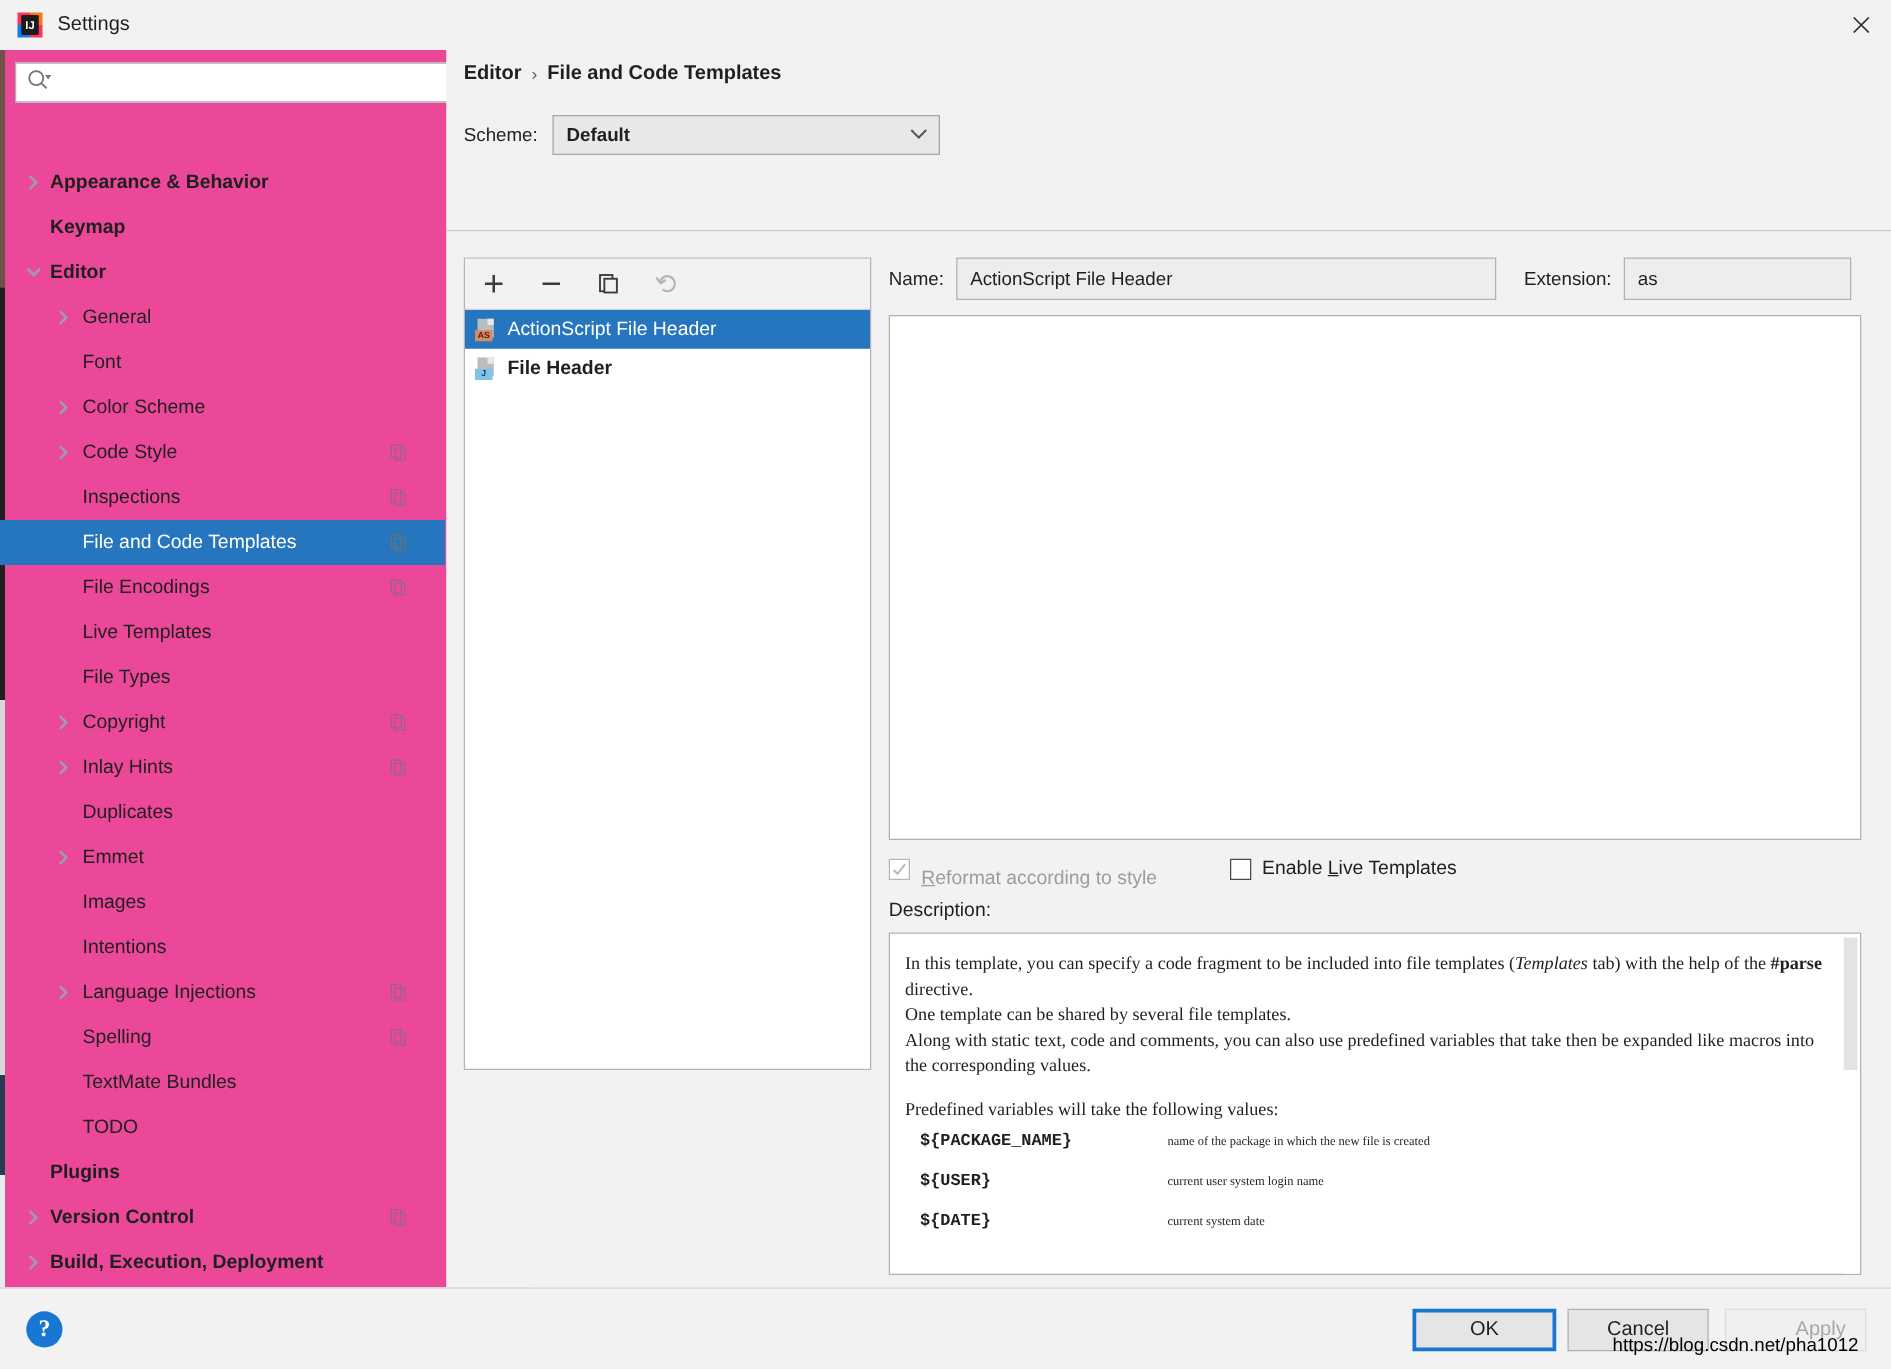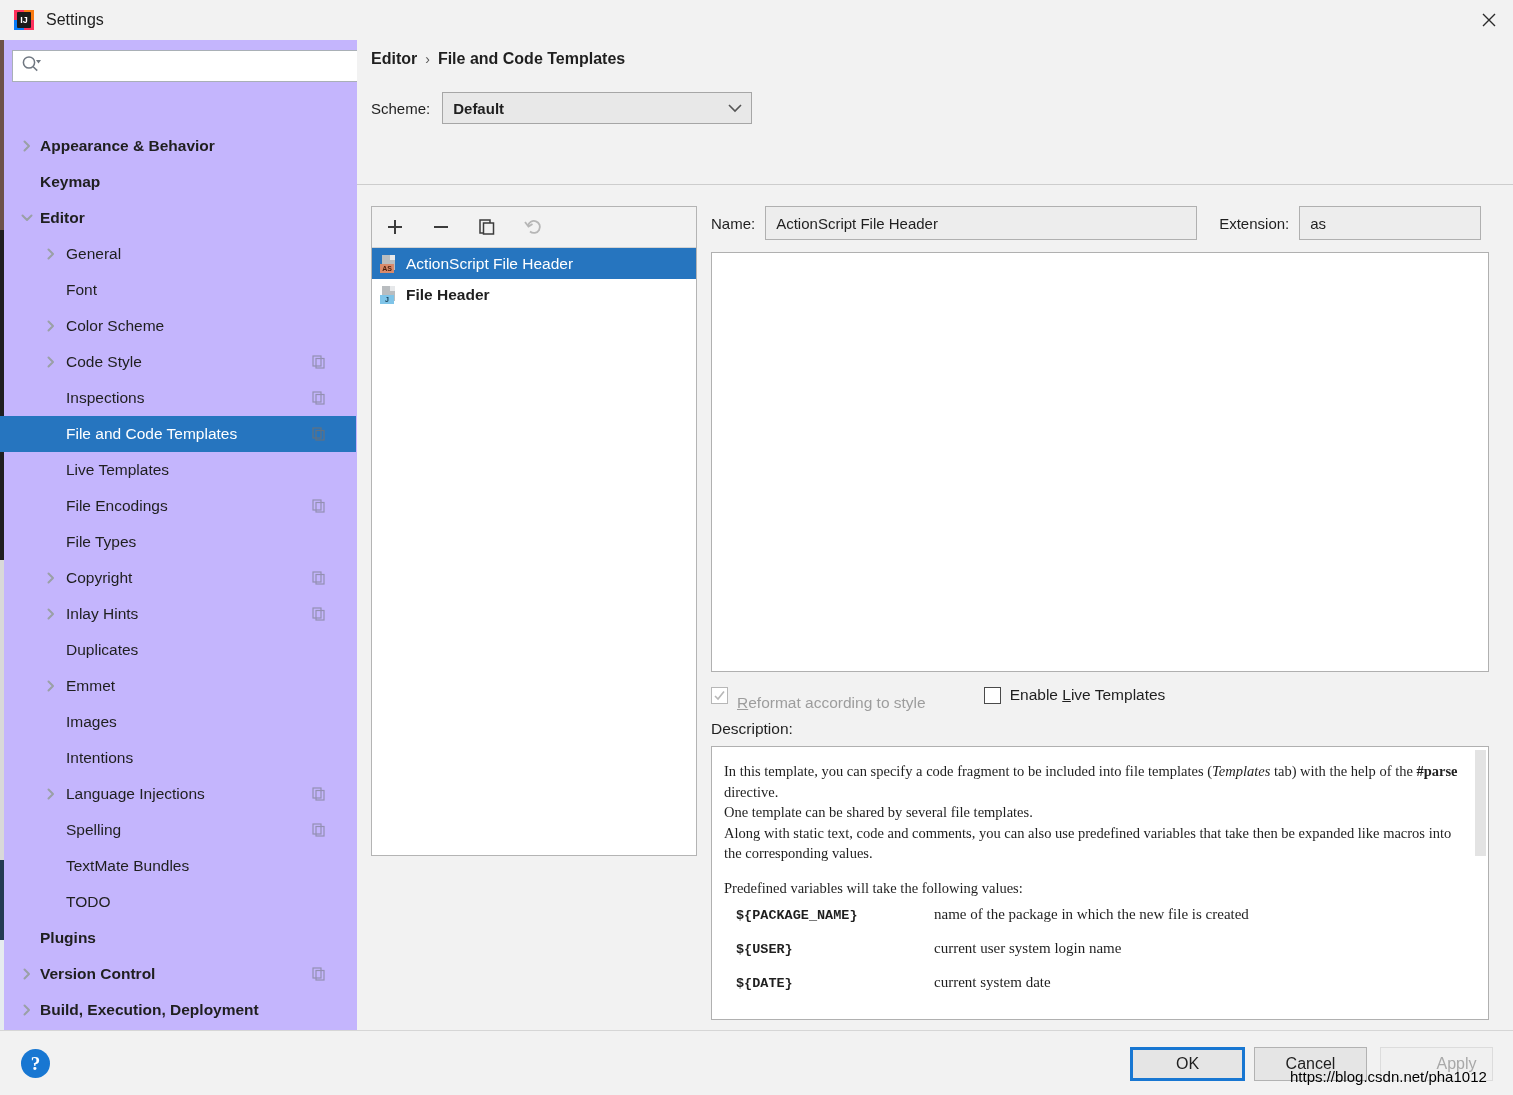--- a/index.html
+++ b/index.html
@@ -48,21 +48,21 @@
 
   
   .dialog-body {
     position: absolute; left: 0; top: 40px; width: 1513px; height: 990px;
     background: #f2f2f2;
   }
 
   
   .sidebar {
     position: absolute; left: 0; top: 0; width: 424px; height: 990px;
-    background: #c4b5fd;
+    background: #ec4899;
     border-right: 1px solid #c8cdd2;
   }
   .search-wrap { padding: 10px 12px 8px 12px; }
   .search-box {
     height: 32px; background: #ffffff; border: 1px solid #a9b0b6;
     display: flex; align-items: center; padding-left: 8px;
   }
   .search-box .mag { flex:none; margin-right:3px; }
   .search-box input {
     border: none; outline: none; height: 28px; flex: 1;
@@ -237,21 +237,21 @@
   .desc-p .it { font-style: italic; }
   .desc-p .bd { font-weight: bold; }
   .desc-spacer { height: 14px; }
   .var-table { margin-top: 8px; }
   .var-row { display: flex; align-items: baseline; margin-bottom: 17px; }
   .var-name {
     width: 210px; font-family: "Liberation Mono", monospace;
     font-weight: bold; font-size: 13.5px; color: #1f1f1f;
     padding-left: 12px;
   }
-  .var-desc { font-size: 15px; color: #1f1f1f; font-family: "Liberation Serif", serif; }
+  .var-desc { font-size: 10px; color: #1f1f1f; font-family: "Liberation Serif", serif; }
   .desc-scroll {
     position: absolute; right: 1px; top: 1px; width: 12px; height: 272px;
     background: #ffffff;
   }
   .desc-thumb {
     position: absolute; right: 1px; top: 2px; width: 11px; height: 106px;
     background: #e3e3e3;
   }
 
   
@@ -388,28 +388,28 @@
             </svg></span>
         </div>
         <div class="tree-item lvl2 selected">
           <span class="lbl">File and Code Templates</span>
           <span class="proj-icon" style="color:#6c7176"><svg width="14" height="14" viewBox="0 0 14 14">
               <rect x="1" y="1" width="8" height="10" stroke="currentColor" stroke-width="1.2" fill="none"></rect>
               <rect x="4" y="3.5" width="8" height="9.5" stroke="currentColor" stroke-width="1.2" fill="none"></rect>
             </svg></span>
         </div>
         <div class="tree-item lvl2">
+          <span class="lbl">File Encodings</span>
+          <span class="proj-icon" style="color:#6c7176"><svg width="14" height="14" viewBox="0 0 14 14">
+              <rect x="1" y="1" width="8" height="10" stroke="currentColor" stroke-width="1.2" fill="none"></rect>
+              <rect x="4" y="3.5" width="8" height="9.5" stroke="currentColor" stroke-width="1.2" fill="none"></rect>
+            </svg></span>
+        </div>
+        <div class="tree-item lvl2">
           <span class="lbl">Live Templates</span>
-        </div>
-        <div class="tree-item lvl2">
-          <span class="lbl">File Encodings</span>
-          <span class="proj-icon" style="color:#6c7176"><svg width="14" height="14" viewBox="0 0 14 14">
-              <rect x="1" y="1" width="8" height="10" stroke="currentColor" stroke-width="1.2" fill="none"></rect>
-              <rect x="4" y="3.5" width="8" height="9.5" stroke="currentColor" stroke-width="1.2" fill="none"></rect>
-            </svg></span>
         </div>
         <div class="tree-item lvl2">
           <span class="lbl">File Types</span>
         </div>
         <div class="tree-item lvl2 has-arrow">
           <span class="arrow" style="color:#9aa0a6">
             <svg width="12" height="12" viewBox="0 0 12 12">
               <path d="M3.5 1.5 L8 6 L3.5 10.5" stroke="currentColor" stroke-width="2" fill="none" stroke-linecap="round" stroke-linejoin="round"></path>
             </svg>
           </span>

